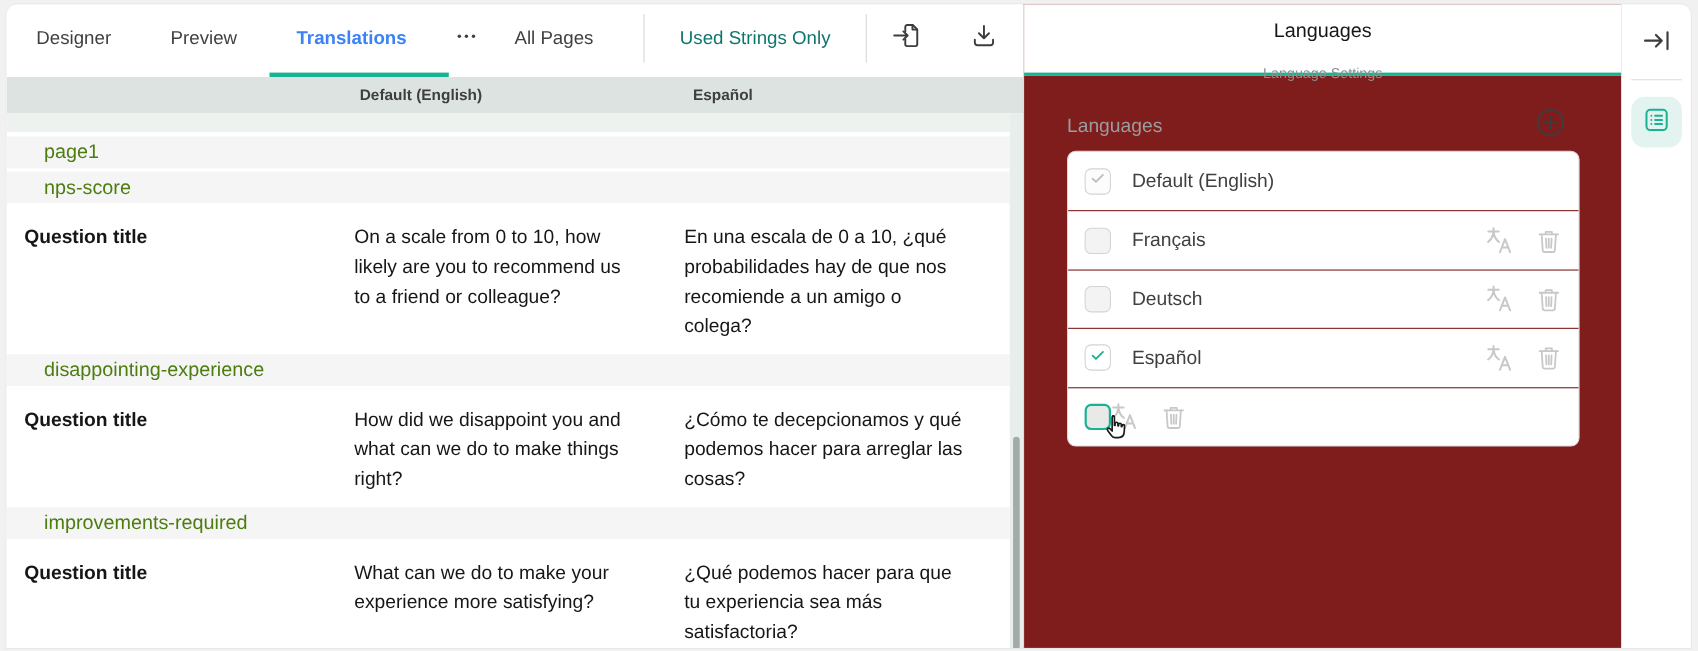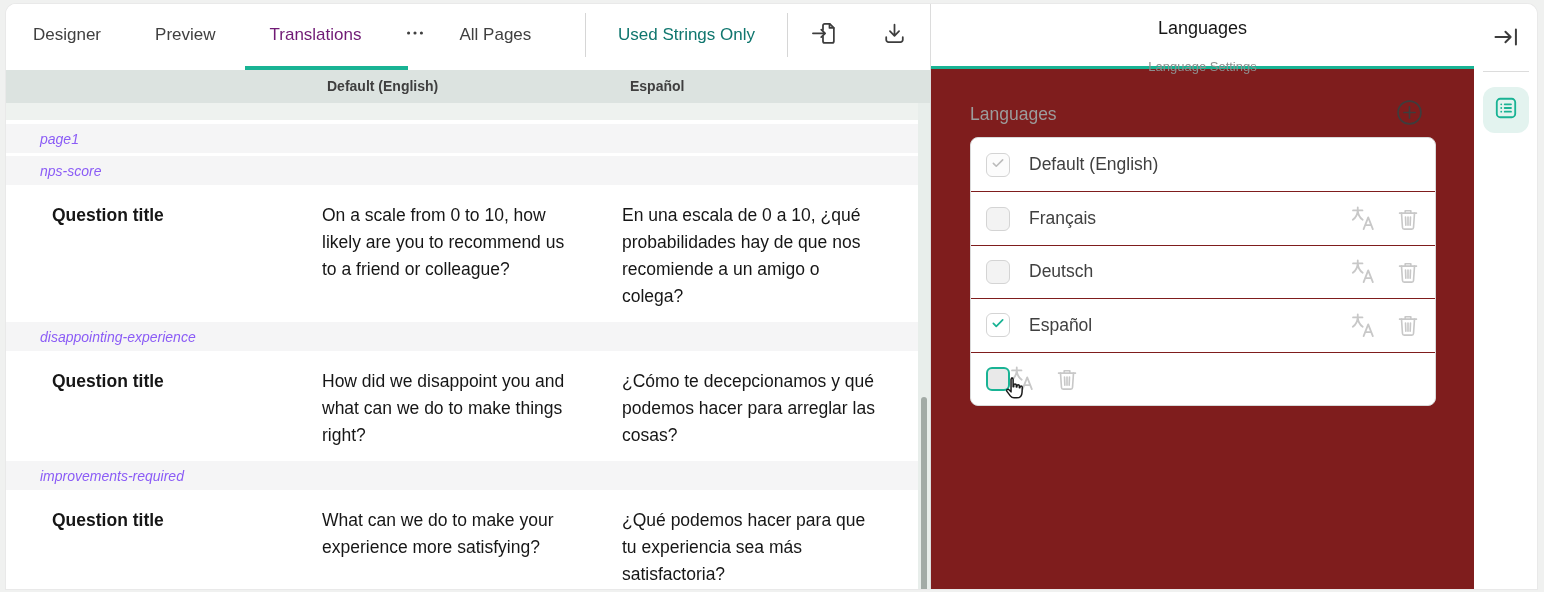--- a/index.html
+++ b/index.html
@@ -10,43 +10,43 @@
             box-shadow:0 0 0 1px #e9e9e9; }
 
   
   .left-section { position:absolute; left:0; top:0; width:924px; height:100%; background:#fff; }
 
   .tabbar { position:absolute; left:0; top:0; width:924px; height:62px; background:#fff;
             display:flex; align-items:center; padding-left:6px; }
   .tab { padding:0 21px; height:100%; display:flex; align-items:center;
          font-size:17px; color:#404040; cursor:pointer; }
   .tab + .tab { margin-left:12px; }
-  .tab.active { font-weight:normal; color:#701a75; }
+  .tab.active { font-weight:bold; color:#3b82f6; }
   .tab-more { padding:0 12px; margin-left:10px; height:100%; display:flex; align-items:center; cursor:pointer; }
   .tab-underline { position:absolute; left:239px; top:62px; width:163px; height:4px; background:#19b394; z-index:4; }
 
   .tabbar-right { position:absolute; right:0; top:0; height:62px; display:flex; align-items:center; }
   .vsep { width:1px; height:44px; background:#d6d6d6; }
   .used-strings { width:201px; text-align:center; font-size:17px; color:#0f766e; cursor:pointer; }
   .icon-btn { width:71px; height:62px; display:flex; align-items:center; justify-content:center; cursor:pointer; }
 
   
   .grid-head { position:absolute; left:0; top:66px; width:924px; height:33px; background:#dce3e0; }
   .grid-head-label { position:absolute; top:0; height:33px; line-height:33px;
                      font-size:14px; font-weight:600; color:#3f3f3f; }
   .gh-en { left:321px; } .gh-es { left:624px; }
   .substrip { position:absolute; left:0; top:99px; width:912px; height:17px; background:#eef2ef; }
 
   .rows { position:absolute; left:0; top:116px; width:912px; }
   .group-row { height:29px; margin-top:3px; background:#f5f5f6; display:flex; align-items:center;
-               padding-left:34px; font-size:14px; color:#8b5cf6;font-style:italic; }
+               padding-left:34px; font-size:18px; color:#4d7c0f; }
   .group-row.first { margin-top:4px; }
   .q-row { display:flex; padding:17px 0 9px 0; background:#fff; }
   .q-cell { font-size:17.5px; line-height:27px; color:#161616; }
-  .q-label { width:310px; padding-left:46px; font-weight:bold; }
+  .q-label { width:310px; padding-left:16px; font-weight:bold; }
   .q-en, .q-es { width:300px; padding-left:6px; }
   .q-text { max-width:255px; }
 
   .scroll-track { position:absolute; right:0; top:99px; bottom:0; width:12px; background:#e8eeeb; }
   .scroll-thumb { position:absolute; right:3px; top:294px; width:6px; height:194px;
                   background:#a2aba6; border-radius:3px; cursor:pointer; }
 
   
   .panel { position:absolute; left:924px; top:0; width:544px; height:100%;
            background:#7f1d1d; border-left:1px solid #dcdcdc; }

